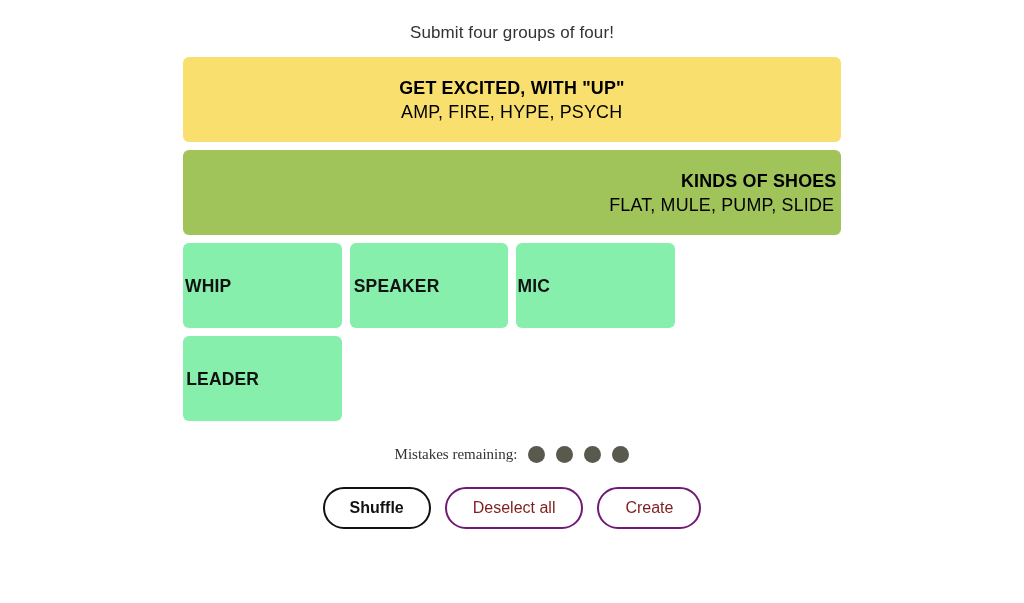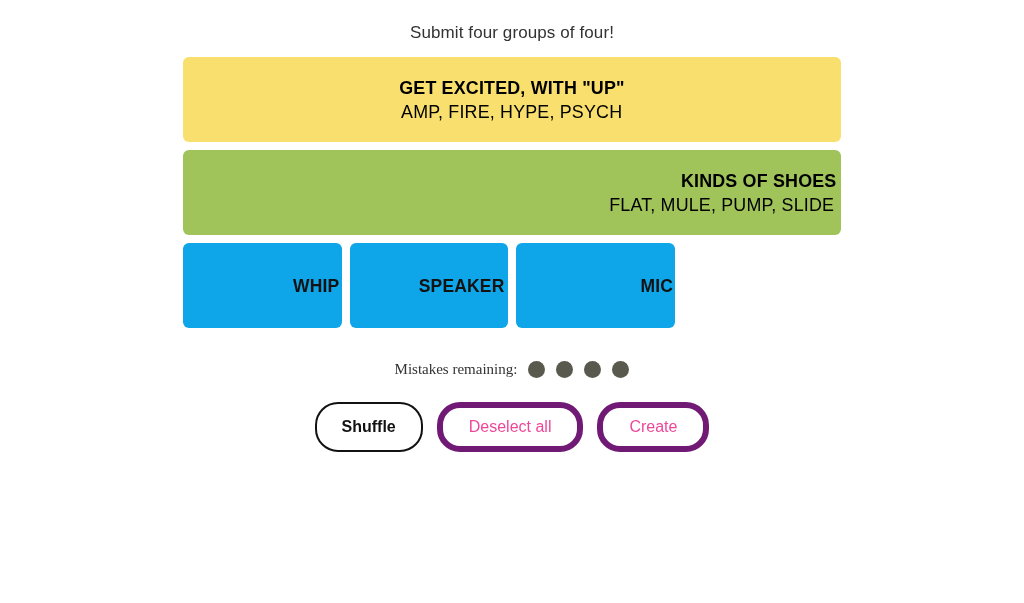--- a/index.html
+++ b/index.html
@@ -72,24 +72,24 @@
 
   
   .tile-row {
     display: grid;
     grid-template-columns: repeat(4, 1fr);
     gap: 8px;
   }
   .tile {
     height: 85px;
     border-radius: 6px;
-    background: #0ea5e9;
-    display: flex;
-    align-items: center;
-    justify-content: flex-end;
+    background: #86efac;
+    display: flex;
+    align-items: center;
+    justify-content: flex-start;
     cursor: pointer;
     user-select: none;
   }
   .tile-label {
     font-size: 19px;
     font-weight: bold;
     letter-spacing: 0.2px;
     color: #121212;
     font-family: "Liberation Sans", sans-serif;
     transform: scaleX(0.92);
@@ -121,40 +121,40 @@
   }
 
   
   .controls {
     margin-top: 24px;
     display: flex;
     align-items: center;
     gap: 14px;
   }
   .ctrl-btn {
-    height: 50px;
+    height: 42px;
     border-radius: 23px;
     background: #ffffff;
     display: flex;
     align-items: center;
     justify-content: center;
     box-sizing: border-box;
     font-family: "Liberation Sans", sans-serif;
     font-size: 16px;
     cursor: pointer;
   }
   .ctrl-btn.active {
     border: 2px solid #121212;
     color: #121212;
     font-weight: bold;
     padding: 0 25px;
   }
   .ctrl-btn.disabled {
-    border: 6px solid #701a75;
-    color: #ec4899;
+    border: 2px solid #701a75;
+    color: #7f1d1d;
     font-weight: normal;
     padding: 0 26px;
     cursor: default;
   }
 </style>
 </head>
 <body>
 
 <div class="page">
 
@@ -178,20 +178,23 @@
       </div>
       <div class="tile">
         <span class="tile-label">SPEAKER</span>
       </div>
       <div class="tile">
         <span class="tile-label">MIC</span>
       </div>
     </div>
 
     <div class="tile-row">
+      <div class="tile">
+        <span class="tile-label">LEADER</span>
+      </div>
     </div>
 
   </div>
 
   <div class="mistakes">
     <span class="mistakes-label">Mistakes remaining:</span>
     <span class="dots">
       <span class="dot" style="background: rgb(90, 89, 78);"></span>
       <span class="dot" style="background: rgb(90, 89, 78);"></span>
       <span class="dot" style="background: rgb(90, 89, 78);"></span>

